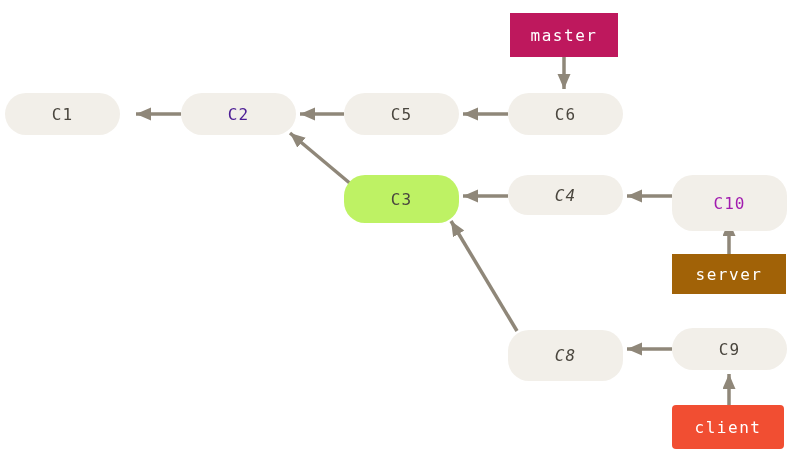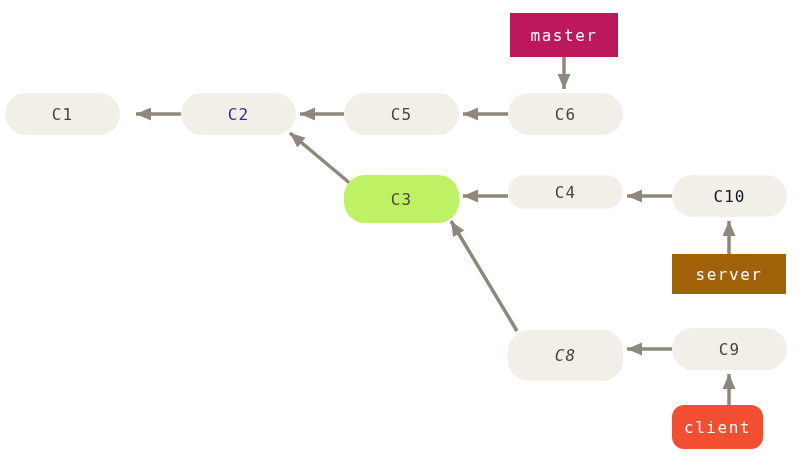--- a/index.html
+++ b/index.html
@@ -73,35 +73,35 @@
       </div>
       <div class="commit-node" style="left: 344px; top: 93px; width: 115px; height: 42px; background: rgb(242, 239, 233); color: rgb(74, 70, 62); border-radius: 21px;">
         <span>C5</span>
       </div>
       <div class="commit-node" style="left: 508px; top: 93px; width: 115px; height: 42px; background: rgb(242, 239, 233); color: rgb(74, 70, 62); border-radius: 21px;">
         <span>C6</span>
       </div>
       <div class="commit-node" style="left: 344px; top: 175px; width: 115px; height: 48px; background: #bef264; color: rgb(74, 70, 62); border-radius: 21px;">
         <span>C3</span>
       </div>
-      <div class="commit-node" style="left: 508px; top: 175px; width: 115px; height: 34px; background: rgb(242, 239, 233); color: rgb(74, 70, 62); border-radius: 21px;">
+      <div class="commit-node" style="left: 508px; top: 175px; width: 115px; height: 40px; background: rgb(242, 239, 233); color: rgb(74, 70, 62); border-radius: 21px; font-style: italic;">
         <span>C4</span>
       </div>
-      <div class="commit-node" style="left: 672px; top: 175px; width: 115px; height: 42px; background: rgb(242, 239, 233); color: #0f172a; border-radius: 21px;">
+      <div class="commit-node" style="left: 672px; top: 175px; width: 115px; height: 56px; background: rgb(242, 239, 233); color: #a21caf; border-radius: 21px;">
         <span>C10</span>
       </div>
       <div class="commit-node" style="left: 508px; top: 330px; width: 115px; height: 51px; background: rgb(242, 239, 233); color: rgb(74, 70, 62); border-radius: 21px; font-style: italic;">
         <span>C8</span>
       </div>
       <div class="commit-node" style="left: 672px; top: 328px; width: 115px; height: 42px; background: rgb(242, 239, 233); color: rgb(74, 70, 62); border-radius: 21px;">
         <span>C9</span>
       </div>
       <div class="branch-label" style="left: 510px; top: 13px; width: 108px; height: 44px; background: #be185d; color: rgb(255, 255, 255); border-radius: 0px;">
         <span>master</span>
       </div>
       <div class="branch-label" style="left: 672px; top: 254px; width: 114px; height: 40px; background: #a16207; color: rgb(255, 255, 255); border-radius: 0px;">
         <span>server</span>
       </div>
-      <div class="branch-label" style="left: 672px; top: 405px; width: 91px; height: 44px; background: rgb(241, 78, 50); color: rgb(255, 255, 255); border-radius: 12px;">
+      <div class="branch-label" style="left: 672px; top: 405px; width: 112px; height: 44px; background: rgb(241, 78, 50); color: rgb(255, 255, 255); border-radius: 4px;">
         <span>client</span>
       </div>
     </div>
 </div>
 
 </body></html>

